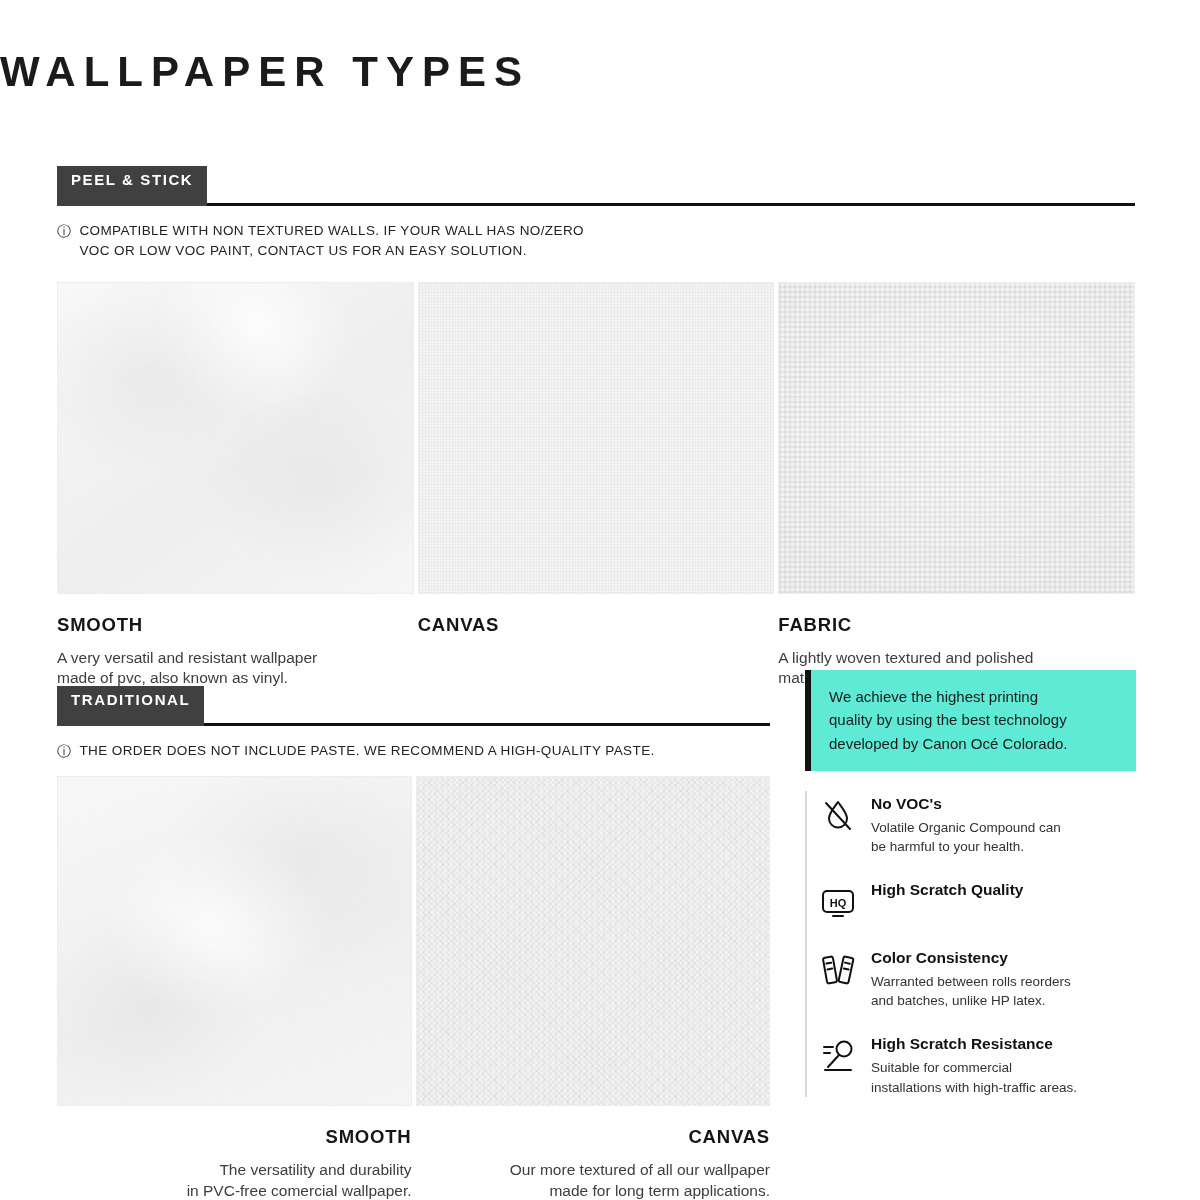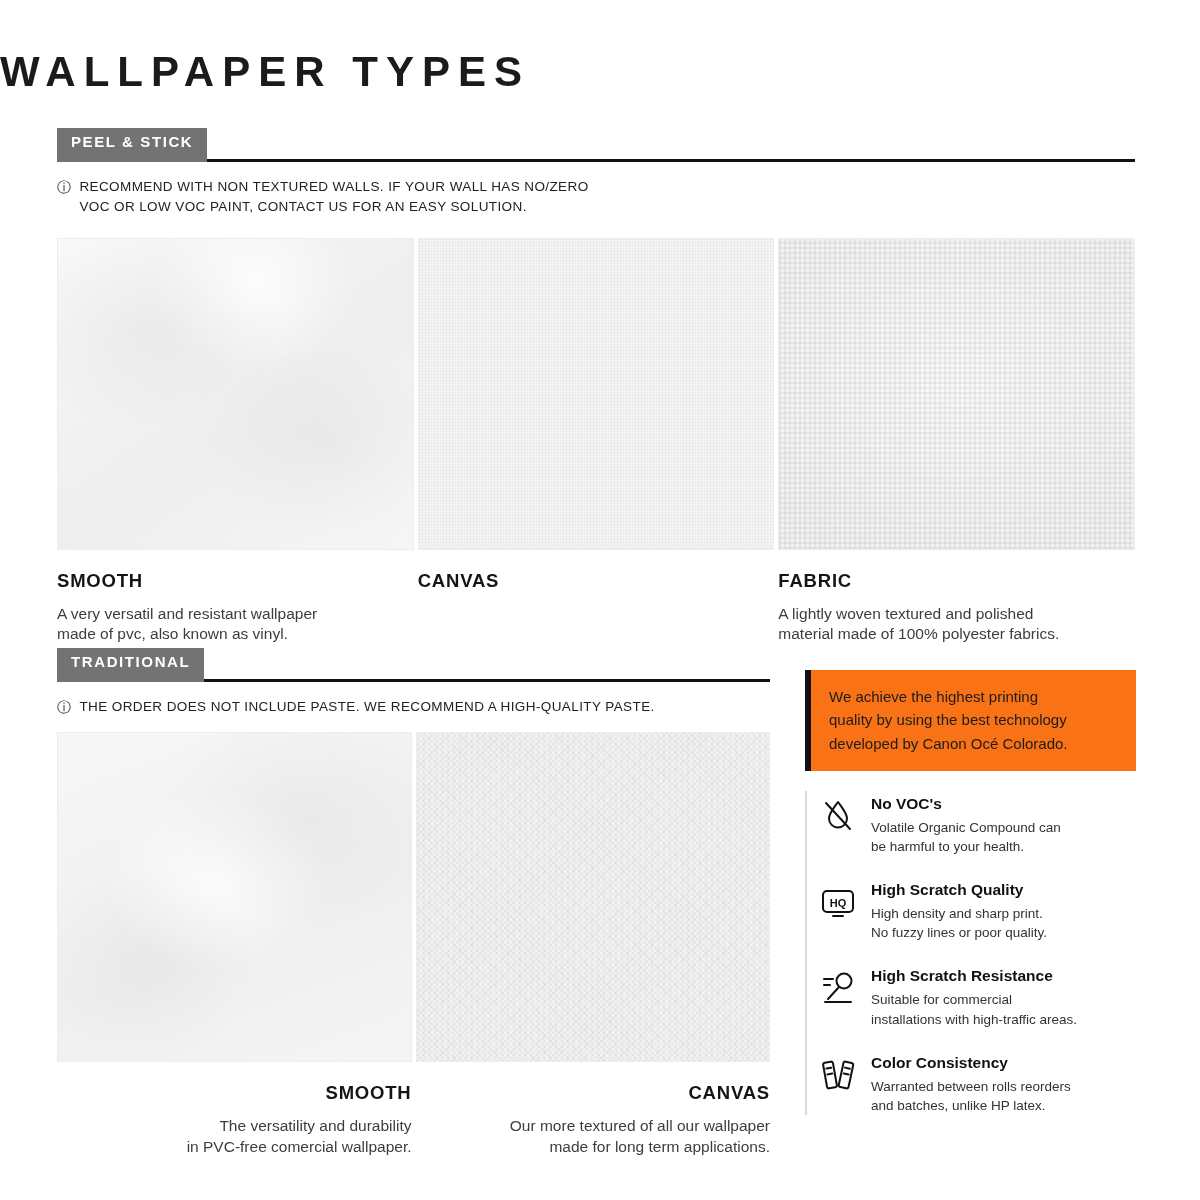--- a/index.html
+++ b/index.html
@@ -15,22 +15,22 @@
     letter-spacing: 8px; color: #1b1b1b;
   }
 
   .section { position: absolute; }
   #section-peel-stick { top: 128px; left: 57px; width: 1078px; }
   #section-traditional { top: 648px; left: 57px; width: 713px; text-align: right; }
   #quality-panel { top: 670px; left: 805px; width: 331px; }
 
   .section-header { display: flex; align-items: flex-end; }
   .section-label {
-    background: #737373; color: #ffffff; font-size: 15px; font-weight: 700;
-    letter-spacing: 1.6px; padding: 5px 14px 12px; white-space: nowrap;
+    background: #404040; color: #ffffff; font-size: 15px; font-weight: 700;
+    letter-spacing: 1.6px; padding: 5px 14px 18px; white-space: nowrap; margin-top: 38px;
   }
   .section-rule { flex: 1; border-bottom: 3px solid #111111; }
 
   .note { display: flex; gap: 8px; margin-top: 15px; font-size: 13.5px;
           letter-spacing: 0.4px; color: #222222; }
   .note-icon { line-height: 1.5; font-size: 14px; }
   .note-text { line-height: 1.5; white-space: pre-line; }
 
   .swatch-grid { display: grid; gap: 4px; margin-top: 20px; }
   #section-peel-stick .swatch-grid { grid-template-columns: repeat(3, 1fr); }
@@ -73,21 +73,21 @@
       repeating-linear-gradient(90deg, rgba(0,0,0,0.02) 0px, rgba(0,0,0,0.02) 2px, transparent 2px, transparent 6px),
       #f2f2f2;
   }
 
   .swatch-name { margin-top: 20px; font-size: 18.5px; font-weight: 700;
                  letter-spacing: 0.8px; color: #151515; }
   .swatch-desc { margin-top: 12px; font-size: 15.5px; line-height: 1.35;
                  color: #3d3d3d; white-space: pre-line; }
 
   .panel-intro {
-    background: #f97316; border-left: 6px solid #111111;
+    background: #5eead4; border-left: 6px solid #111111;
     padding: 15px 8px 16px 18px; font-size: 15px; line-height: 1.55;
     color: #1c1c1c;
   }
   .panel-intro-text { white-space: pre-line; }
 
   .features { margin-top: 20px; border-left: 2px solid #d9d9d9; padding: 4px 0 0 12px; }
   .feature { display: flex; gap: 14px; margin-bottom: 25px; }
   .feature:last-child { margin-bottom: 0; }
   .feature-icon { flex: 0 0 auto; margin-top: 1px; }
   .feature-icon svg { stroke: #111111; fill: none; stroke-width: 2; stroke-linecap: round; stroke-linejoin: round; }
@@ -100,21 +100,21 @@
 
 <h1 class="page-title">WALLPAPER TYPES</h1>
 
 <div class="section" id="section-peel-stick">
   <div class="section-header">
     <div class="section-label">PEEL &amp; STICK</div>
     <div class="section-rule"></div>
   </div>
   <div class="note">
     <span class="note-icon">ⓘ</span>
-    <span class="note-text">RECOMMEND WITH NON TEXTURED WALLS. IF YOUR WALL HAS NO/ZERO
+    <span class="note-text">COMPATIBLE WITH NON TEXTURED WALLS. IF YOUR WALL HAS NO/ZERO
 VOC OR LOW VOC PAINT, CONTACT US FOR AN EASY SOLUTION.</span>
   </div>
   <div class="swatch-grid">
     <div class="swatch-card">
       <div class="swatch-img tex-smooth"></div>
       <div class="swatch-name">SMOOTH</div>
       <div class="swatch-desc">A very versatil and resistant wallpaper
 made of pvc, also known as vinyl.</div>
     </div>
     <div class="swatch-card">
@@ -180,39 +180,20 @@
     <div class="feature">
       <span class="feature-icon">
         <svg width="38" height="38" viewBox="0 0 38 38">
           <rect x="4" y="9" width="30" height="21" rx="4"></rect>
           <text x="19" y="24.5" text-anchor="middle" font-size="11" font-weight="bold" font-family="Liberation Sans, sans-serif" fill="#111111" stroke="none">HQ</text>
           <line x1="14" y1="34" x2="24" y2="34"></line>
         </svg>
       </span>
       <div class="feature-body">
         <div class="feature-title">High Scratch Quality</div>
-        <div class="feature-desc">High density and sharp print.
-No fuzzy lines or poor quality.</div>
-      </div>
-    </div>
-
-    <div class="feature">
-      <span class="feature-icon">
-        <svg width="38" height="38" viewBox="0 0 38 38">
-          <line x1="5" y1="11" x2="14" y2="11"></line>
-          <line x1="5" y1="17" x2="11" y2="17"></line>
-          <circle cx="25" cy="13" r="7.5"></circle>
-          <line x1="20" y1="19" x2="9" y2="31"></line>
-          <line x1="6" y1="34" x2="32" y2="34"></line>
-        </svg>
-      </span>
-      <div class="feature-body">
-        <div class="feature-title">High Scratch Resistance</div>
-        <div class="feature-desc">Suitable for commercial
-installations with high-traffic areas.</div>
       </div>
     </div>
 
     <div class="feature">
       <span class="feature-icon">
         <svg width="38" height="38" viewBox="0 0 38 38">
           <g transform="rotate(-10 11 20)">
             <rect x="6" y="7" width="10" height="26" rx="2"></rect>
             <line x1="8.5" y1="13" x2="13.5" y2="13"></line>
             <line x1="8.5" y1="19" x2="13.5" y2="19"></line>
@@ -224,14 +205,31 @@
           </g>
         </svg>
       </span>
       <div class="feature-body">
         <div class="feature-title">Color Consistency</div>
         <div class="feature-desc">Warranted between rolls reorders
 and batches, unlike HP latex.</div>
       </div>
     </div>
 
+    <div class="feature">
+      <span class="feature-icon">
+        <svg width="38" height="38" viewBox="0 0 38 38">
+          <line x1="5" y1="11" x2="14" y2="11"></line>
+          <line x1="5" y1="17" x2="11" y2="17"></line>
+          <circle cx="25" cy="13" r="7.5"></circle>
+          <line x1="20" y1="19" x2="9" y2="31"></line>
+          <line x1="6" y1="34" x2="32" y2="34"></line>
+        </svg>
+      </span>
+      <div class="feature-body">
+        <div class="feature-title">High Scratch Resistance</div>
+        <div class="feature-desc">Suitable for commercial
+installations with high-traffic areas.</div>
+      </div>
+    </div>
+
   </div>
 </div>
 
 </body></html>

